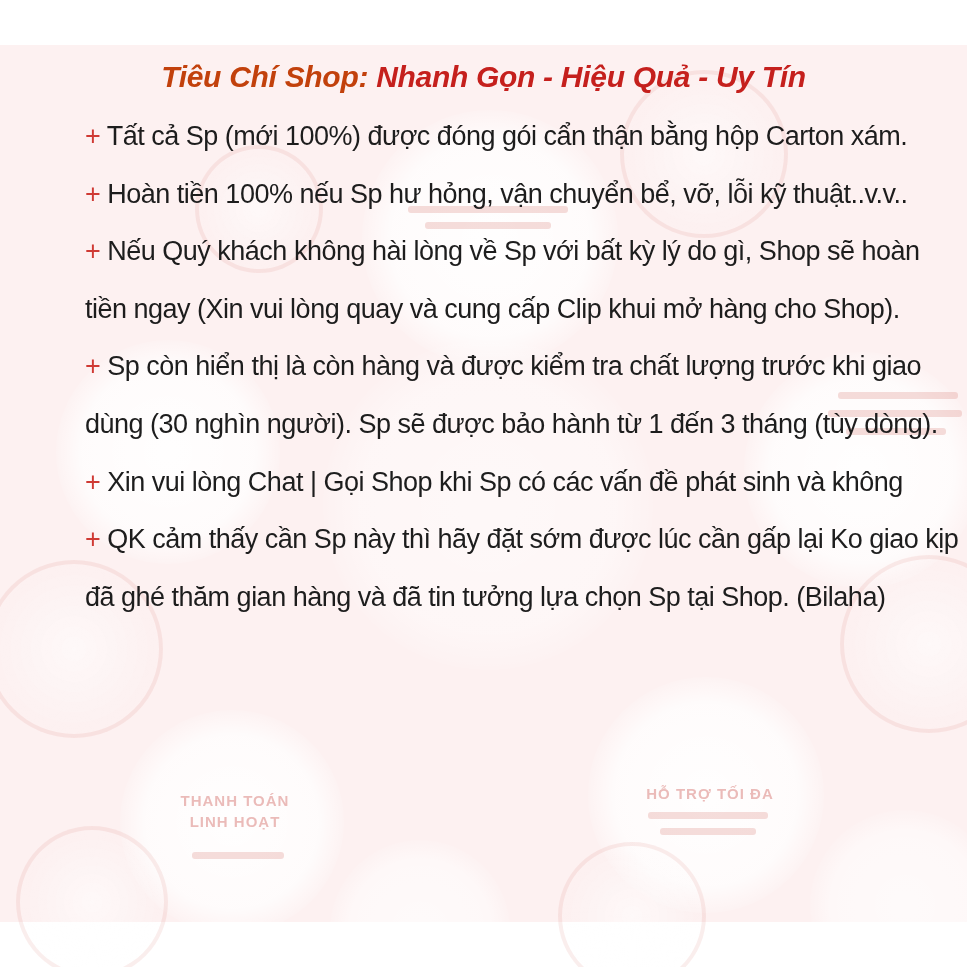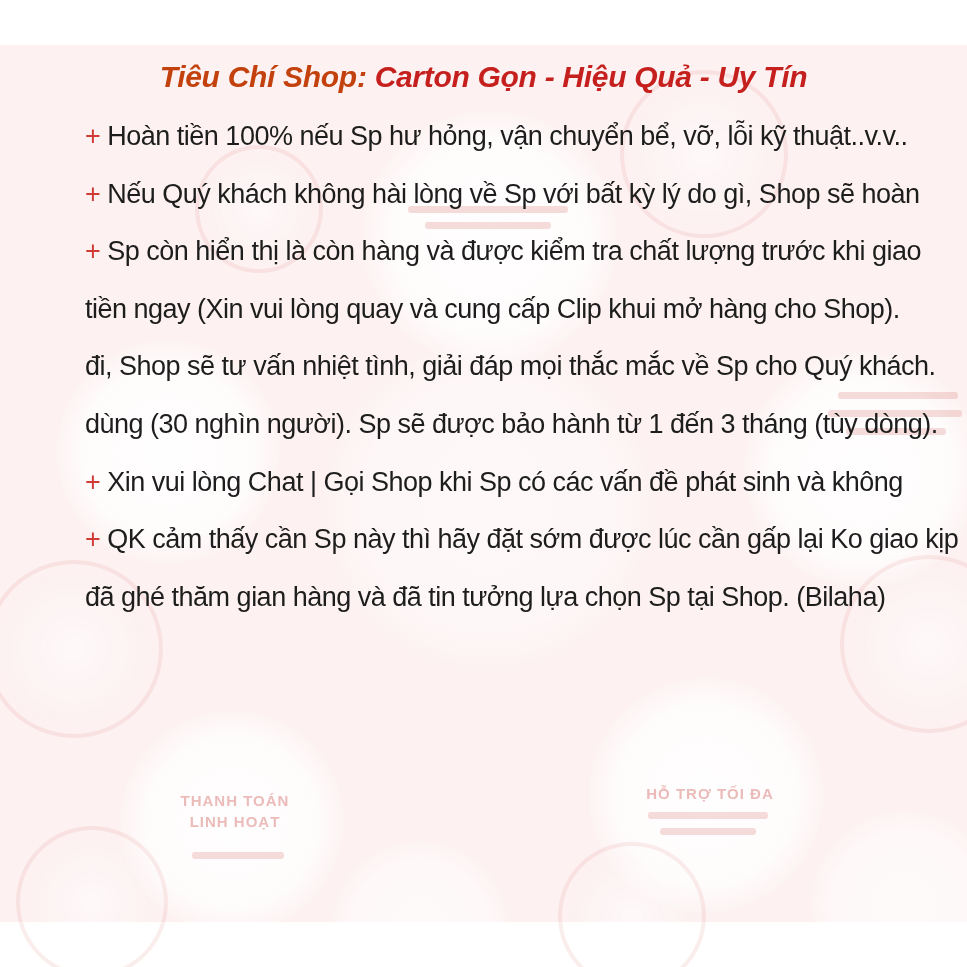--- a/index.html
+++ b/index.html
@@ -107,27 +107,27 @@
 
 
   <div class="badge-text" style="left:150px;top:790px;width:170px;">
     <div>THANH TOÁN</div>
     <div>LINH HOẠT</div>
   </div>
   <div class="badge-text" style="left:620px;top:783px;width:180px;">
     <div>HỖ TRỢ TỐI ĐA</div>
   </div>
 
-  <div class="title"><span class="prefix">Tiêu Chí Shop: </span><span class="highlight">Carton Gọn - Hiệu Quả - Uy Tín</span></div>
+  <div class="title"><span class="prefix">Tiêu Chí Shop: </span><span class="highlight">Nhanh Gọn - Hiệu Quả - Uy Tín</span></div>
 
   <div class="policy">
+    <div class="line"><span class="plus">+ </span><span>Tất cả Sp (mới 100%) được đóng gói cẩn thận bằng hộp Carton xám.</span></div>
     <div class="line"><span class="plus">+ </span><span>Hoàn tiền 100% nếu Sp hư hỏng, vận chuyển bể, vỡ, lỗi kỹ thuật..v.v..</span></div>
     <div class="line"><span class="plus">+ </span><span>Nếu Quý khách không hài lòng về Sp với bất kỳ lý do gì, Shop sẽ hoàn</span></div>
+    <div class="line"><span class="plus"></span><span>tiền ngay (Xin vui lòng quay và cung cấp Clip khui mở hàng cho Shop).</span></div>
     <div class="line"><span class="plus">+ </span><span>Sp còn hiển thị là còn hàng và được kiểm tra chất lượng trước khi giao</span></div>
-    <div class="line"><span class="plus"></span><span>tiền ngay (Xin vui lòng quay và cung cấp Clip khui mở hàng cho Shop).</span></div>
-    <div class="line"><span class="plus"></span><span>đi, Shop sẽ tư vấn nhiệt tình, giải đáp mọi thắc mắc về Sp cho Quý khách.</span></div>
     <div class="line"><span class="plus"></span><span>dùng (30 nghìn người). Sp sẽ được bảo hành từ 1 đến 3 tháng (tùy dòng).</span></div>
     <div class="line"><span class="plus">+ </span><span>Xin vui lòng Chat | Gọi Shop khi Sp có các vấn đề phát sinh và không</span></div>
     <div class="line"><span class="plus">+ </span><span>QK cảm thấy cần Sp này thì hãy đặt sớm được lúc cần gấp lại Ko giao kịp</span></div>
     <div class="line"><span class="plus"></span><span>đã ghé thăm gian hàng và đã tin tưởng lựa chọn Sp tại Shop. (Bilaha)</span></div>
   </div>
 
 </div>
 
 </body></html>

